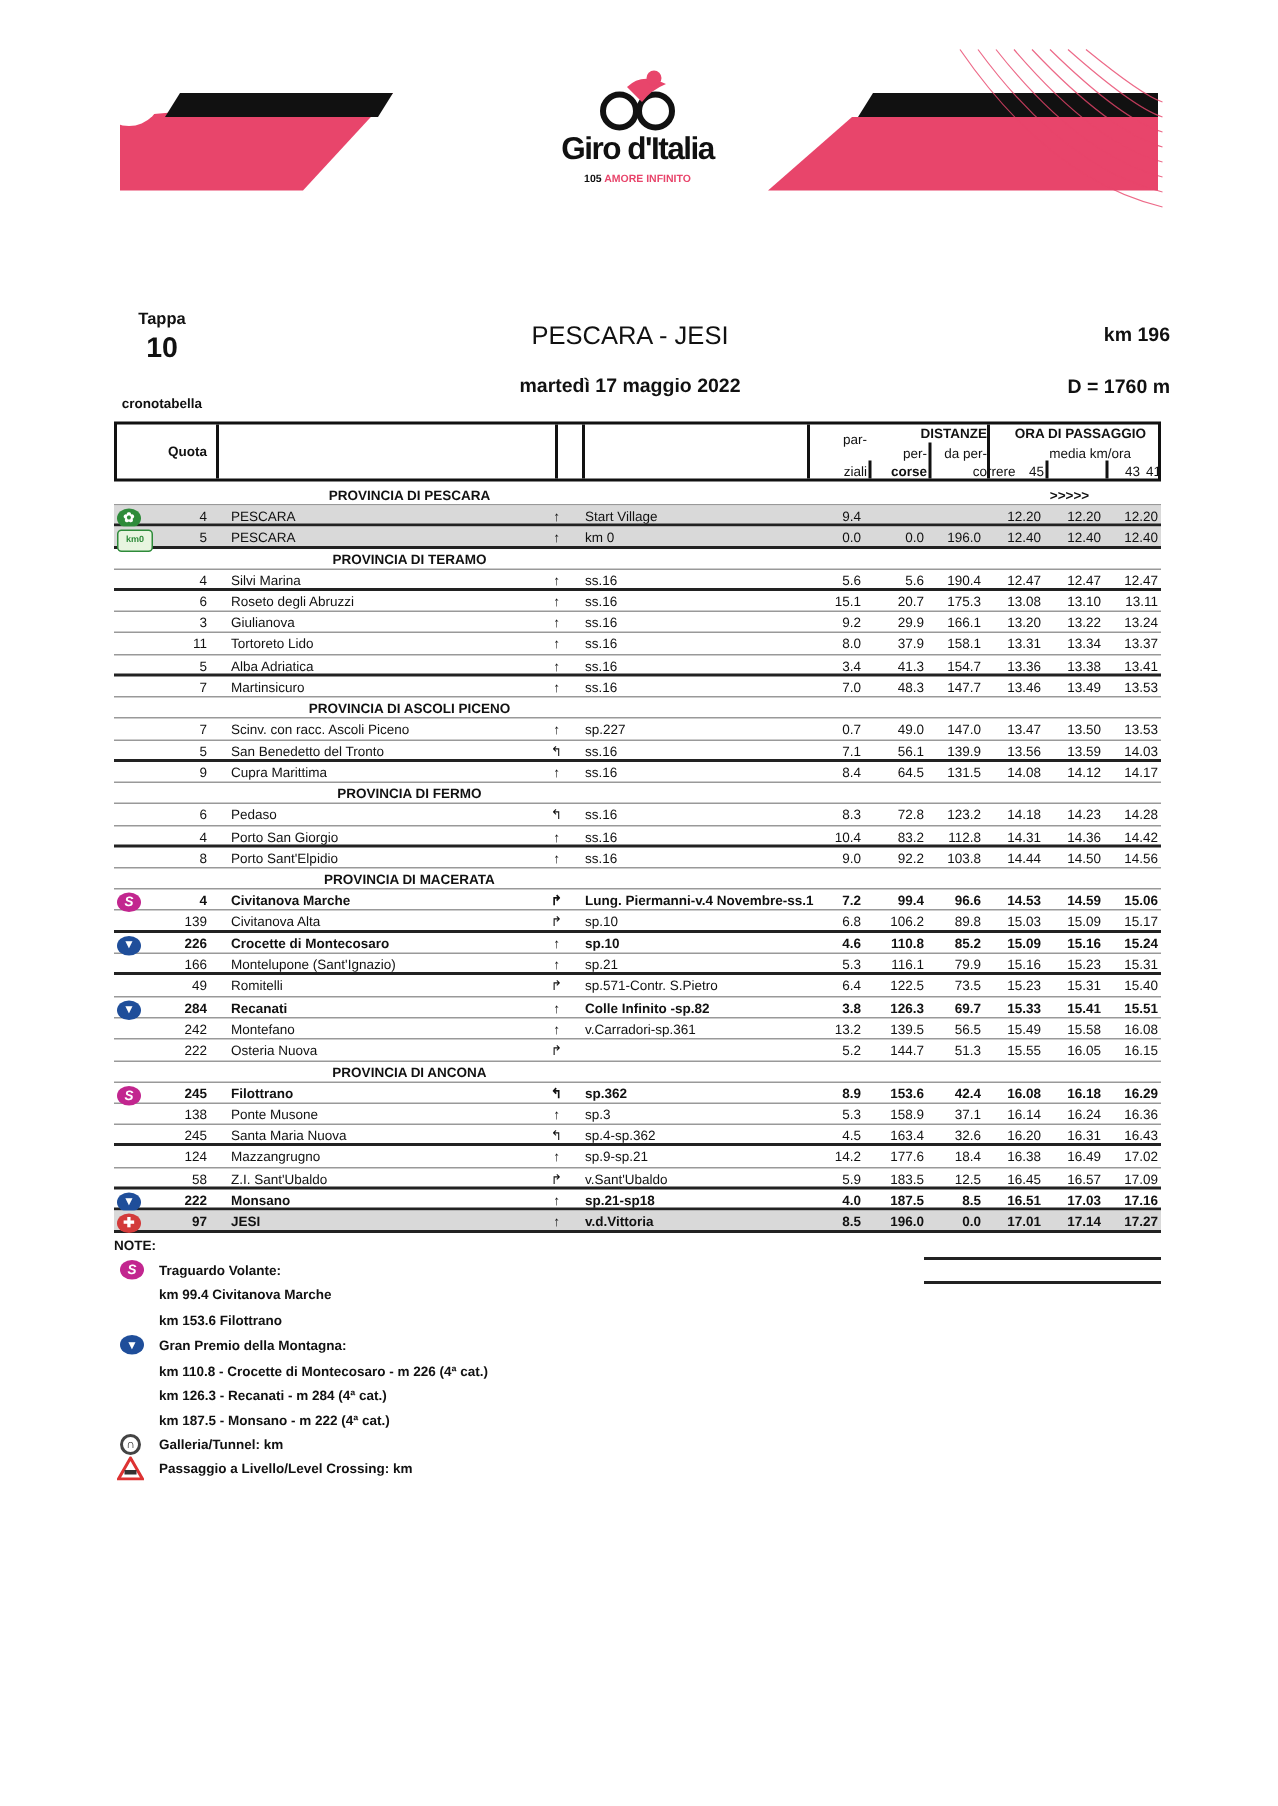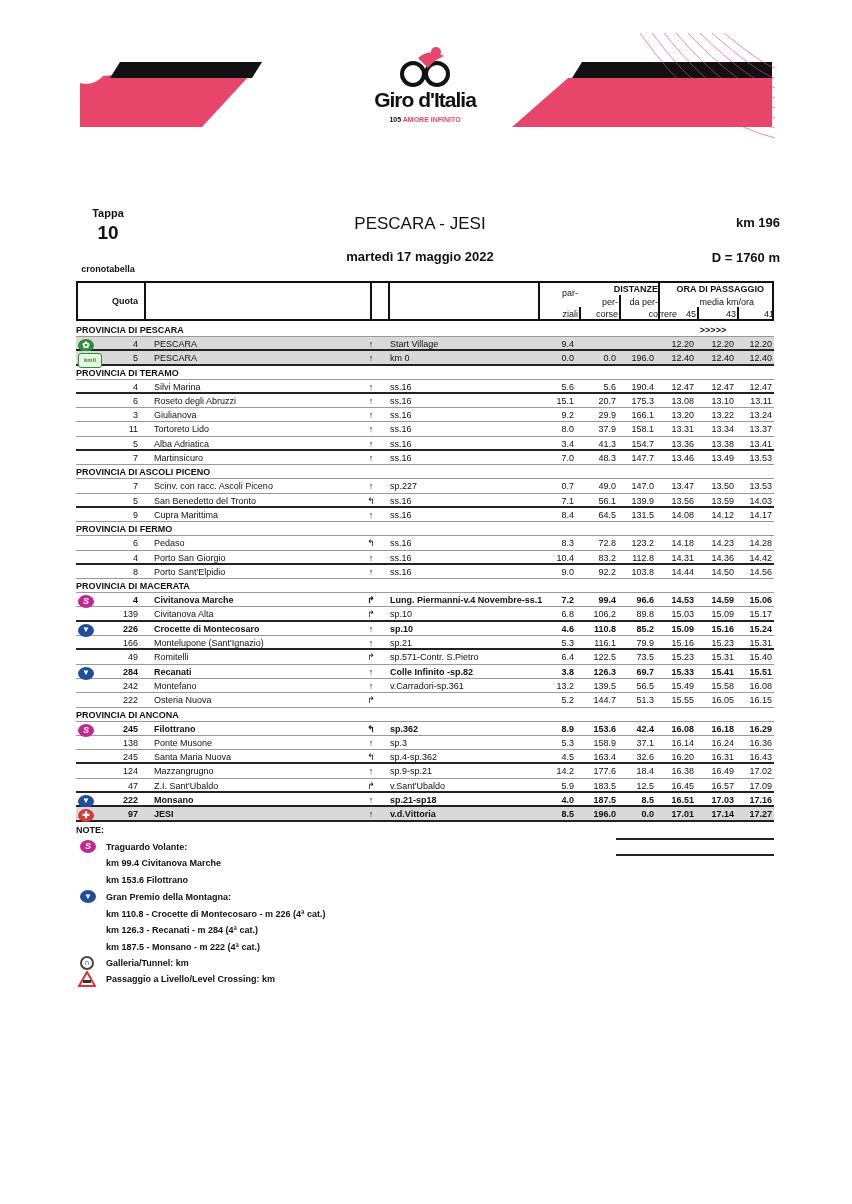--- a/index.html
+++ b/index.html
@@ -30,21 +30,21 @@
   .c-quota { left:30px; width:32px; text-align:right; }
   .c-name { left:78px; }
   .c-dir { left:288px; width:14px; text-align:center; }
   .c-road { left:314px; }
   .c-parz { left:460px; width:38px; text-align:right; }
   .c-perc { left:500px; width:40px; text-align:right; }
   .c-dap { left:540px; width:38px; text-align:right; }
   .c-t45 { left:580px; width:38px; text-align:right; }
   .c-t43 { left:620px; width:38px; text-align:right; }
   .c-t41 { left:660px; width:36px; text-align:right; }
-  .prov-label { left:0; width:394px; font-weight:bold; }
+  .prov-label { left:0; width:394px; text-align:center; font-weight:bold; }
   .arrows { left:612px; width:50px; text-align:center; font-weight:bold; }
 
   .ic { display:inline-block; width:16px; height:13px; border-radius:50%; color:#fff; font-size:9px; font-weight:bold; text-align:center; line-height:13px; }
   .ic.sprint { background:#c2268f; font-style:italic; }
   .ic.kom { background:#1f4e9a; font-size:8px; }
   .ic.start { background:#2e8b3a; }
   .ic.km0 { background:#e8f5e0; color:#2e8b3a; border:1px solid #2e8b3a; border-radius:3px; width:22px; font-size:6px; }
   .ic.finish { background:#d33a3a; }
 
   .notes { position:absolute; left:76px; top:825px; font-size:9px; font-weight:bold; }
@@ -96,31 +96,31 @@
     <span class="lbl" style="left:0;width:60px;top:13px;font-weight:bold;">Quota</span>
   </div>
   <div class="cell" style="left:68px;width:226px;"></div>
   <div class="cell" style="left:294px;width:18px;"></div>
   <div class="cell" style="left:312px;width:150px;"></div>
   <div class="cell" style="left:462px;width:120px;">
     <span class="lbl" style="left:0;width:118px;top:1px;font-weight:bold;">DISTANZE</span>
     <span class="lbl" style="left:2px;width:36px;top:5px;">par-</span>
     <span class="lbl" style="left:2px;width:36px;top:26px;">ziali</span>
     <span class="lbl" style="left:40px;width:38px;top:14px;">per-</span>
-    <span class="lbl" style="left:40px;width:38px;top:26px;">corse</span>
+    <span class="lbl" style="left:40px;width:38px;top:26px;font-weight:bold;">corse</span>
     <span class="lbl" style="left:80px;width:38px;top:14px;">da per-</span>
     <span class="lbl" style="left:80px;width:57px;top:26px;">correre</span>
     <div style="position:absolute;left:39px;top:24px;height:12px;border-left:2px solid #111;"></div>
     <div style="position:absolute;left:79px;top:12px;height:24px;border-left:2px solid #111;"></div>
   </div>
   <div class="cell" style="left:582px;width:114px;border-right:none;">
     <span class="lbl" style="left:0;width:104px;top:1px;font-weight:bold;">ORA DI PASSAGGIO</span>
     <span class="lbl" style="left:4px;width:90px;top:14px;">media km/ora</span>
     <span class="lbl" style="left:0;width:36px;top:26px;">45</span>
-    <span class="lbl" style="left:38px;width:38px;top:26px;">43</span>
+    <span class="lbl" style="left:38px;width:62px;top:26px;">43</span>
     <span class="lbl" style="left:78px;width:36px;top:26px;">41</span>
     <div style="position:absolute;left:37px;top:24px;height:12px;border-left:2px solid #111;"></div>
     <div style="position:absolute;left:77px;top:24px;height:12px;border-left:2px solid #111;"></div>
   </div>
 </div>
 
 <div class="table" id="tbody">
     <div class="row province">
       <span class="prov-label">PROVINCIA DI PESCARA</span>
       <span class="arrows">&gt;&gt;&gt;&gt;&gt;</span>
@@ -464,21 +464,21 @@
       <span class="c-dir">↑</span>
       <span class="c-road">sp.9-sp.21</span>
       <span class="c-parz">14.2</span>
       <span class="c-perc">177.6</span>
       <span class="c-dap">18.4</span>
       <span class="c-t45">16.38</span>
       <span class="c-t43">16.49</span>
       <span class="c-t41">17.02</span>
     </div>
     <div class="row place thick">
-      <span class="c-quota">47</span>
+      <span class="c-quota">58</span>
       <span class="c-name">Z.I. Sant'Ubaldo</span>
       <span class="c-dir">↱</span>
       <span class="c-road">v.Sant'Ubaldo</span>
       <span class="c-parz">5.9</span>
       <span class="c-perc">183.5</span>
       <span class="c-dap">12.5</span>
       <span class="c-t45">16.45</span>
       <span class="c-t43">16.57</span>
       <span class="c-t41">17.09</span>
     </div>

